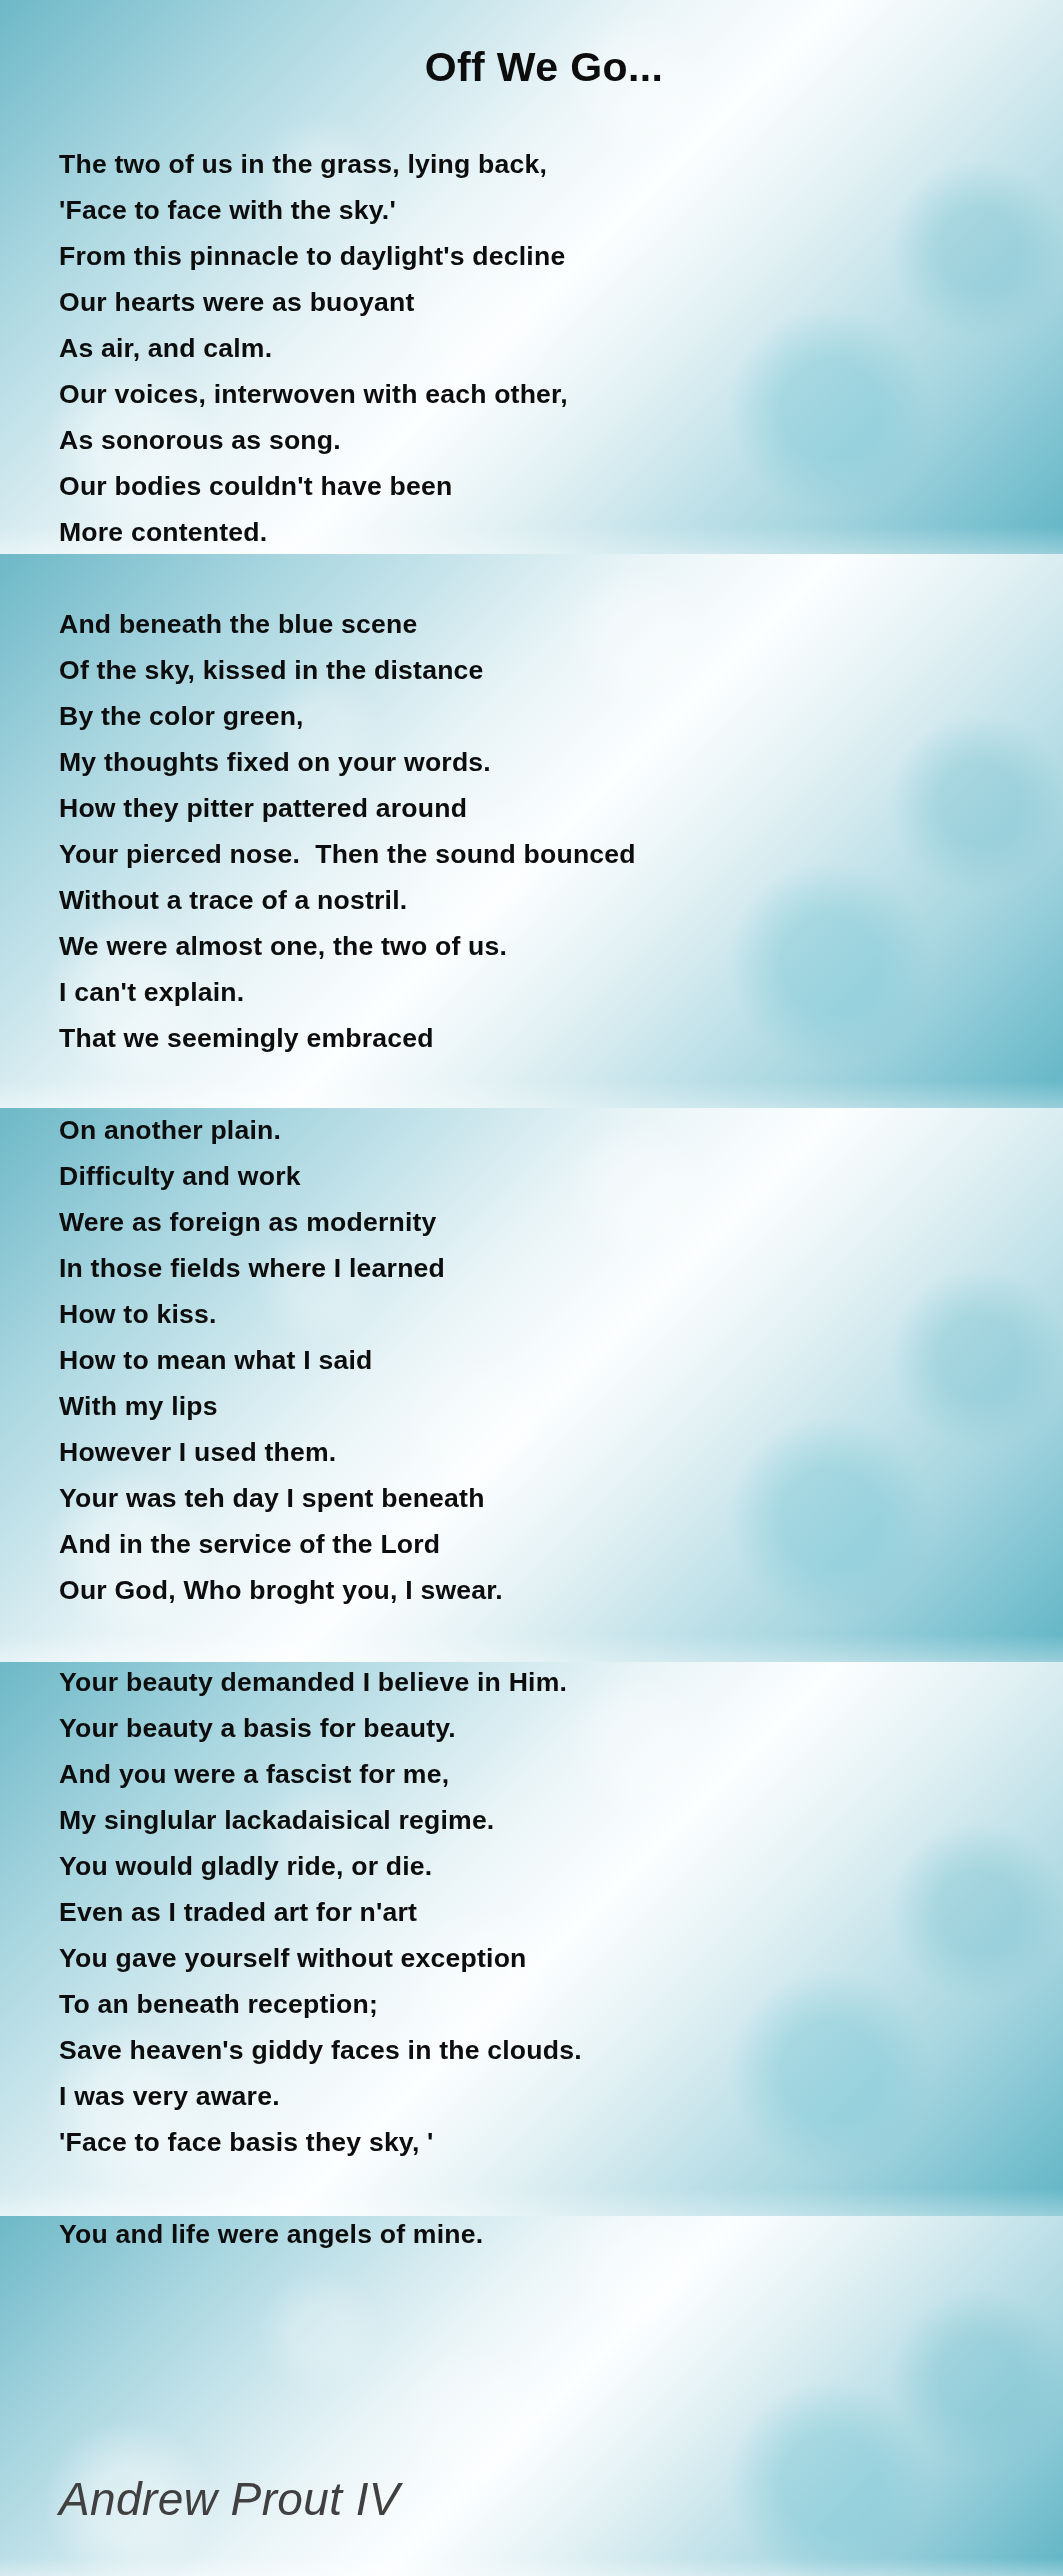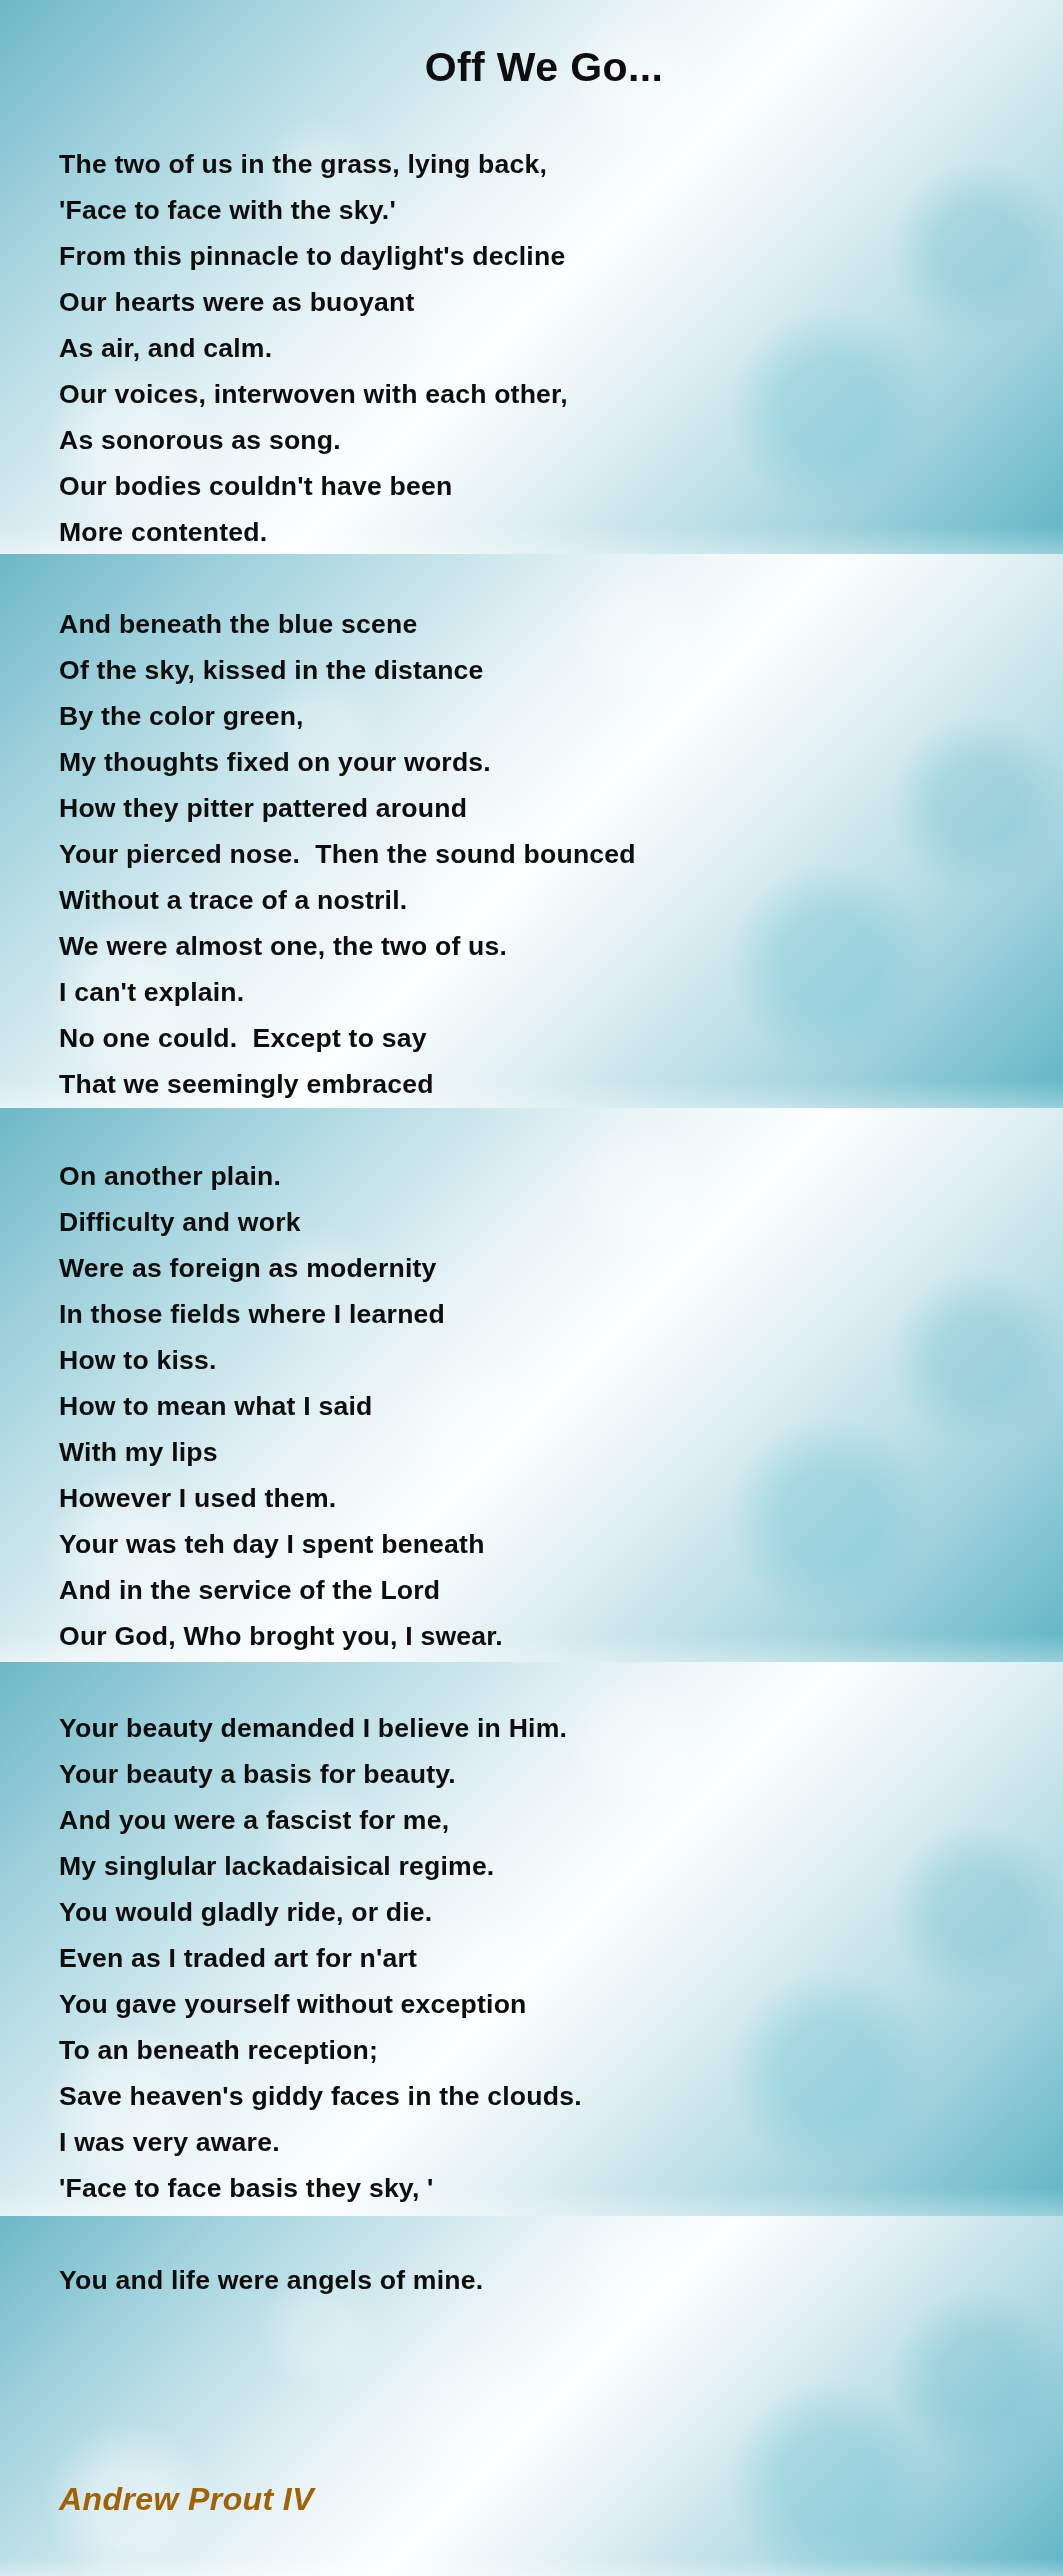--- a/index.html
+++ b/index.html
@@ -53,25 +53,25 @@
     line-height: 46px;
     font-weight: bold;
     white-space: pre-wrap;
     letter-spacing: 0.2px;
   }
   .author {
     position: absolute;
     left: 59px;
     top: 2478px;
     z-index: 1;
-    font-size: 32px;
+    font-size: 46px;
     line-height: 43px;
     font-style: italic;
-    font-weight: bold;
-    color: #a16207;
+    font-weight: normal;
+    color: #404040;
     letter-spacing: 0.4px;
   }
 </style>
 </head>
 <body>
 
 <div class="bg">
   <div class="band"></div>
   <div class="band"></div>
   <div class="band"></div>
@@ -96,21 +96,20 @@
       <div class="stanza">
         <div class="line">And beneath the blue scene</div>
         <div class="line">Of the sky, kissed in the distance</div>
         <div class="line">By the color green,</div>
         <div class="line">My thoughts fixed on your words.</div>
         <div class="line">How they pitter pattered around</div>
         <div class="line">Your pierced nose.  Then the sound bounced</div>
         <div class="line">Without a trace of a nostril.</div>
         <div class="line">We were almost one, the two of us.</div>
         <div class="line">I can't explain.</div>
-        <div class="line">No one could.  Except to say</div>
         <div class="line">That we seemingly embraced</div>
       </div>
       <div class="stanza">
         <div class="line">On another plain.</div>
         <div class="line">Difficulty and work</div>
         <div class="line">Were as foreign as modernity</div>
         <div class="line">In those fields where I learned</div>
         <div class="line">How to kiss.</div>
         <div class="line">How to mean what I said</div>
         <div class="line">With my lips</div>

